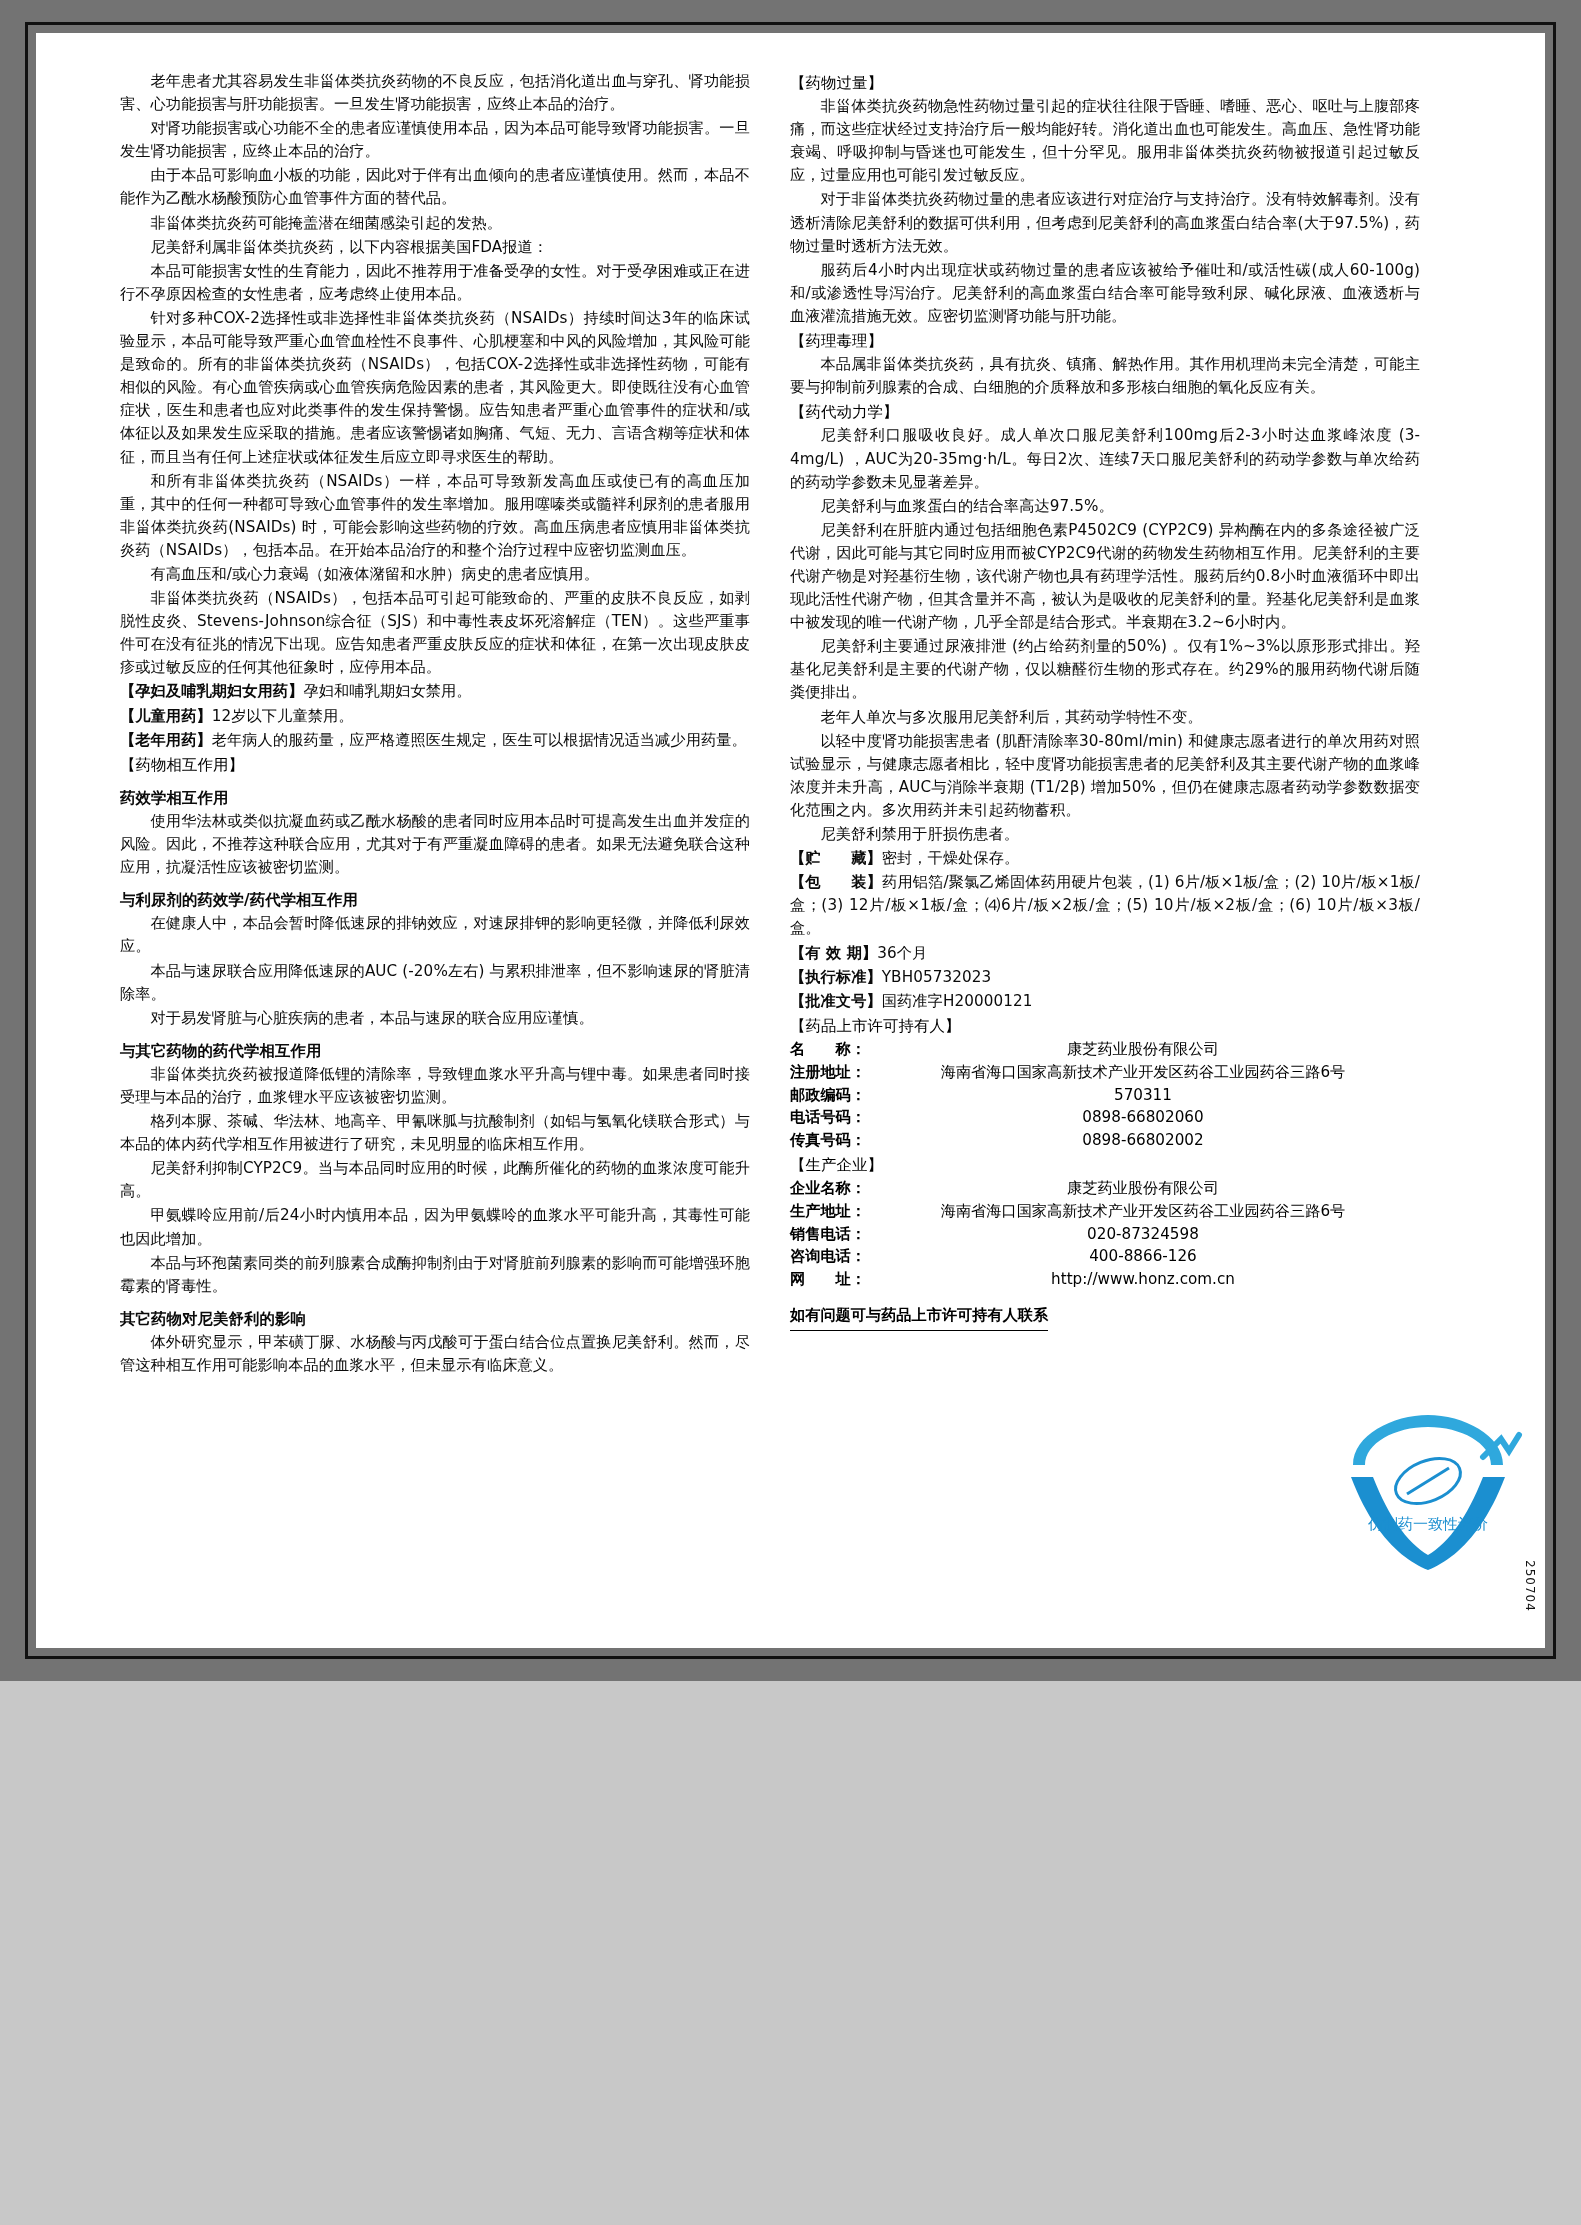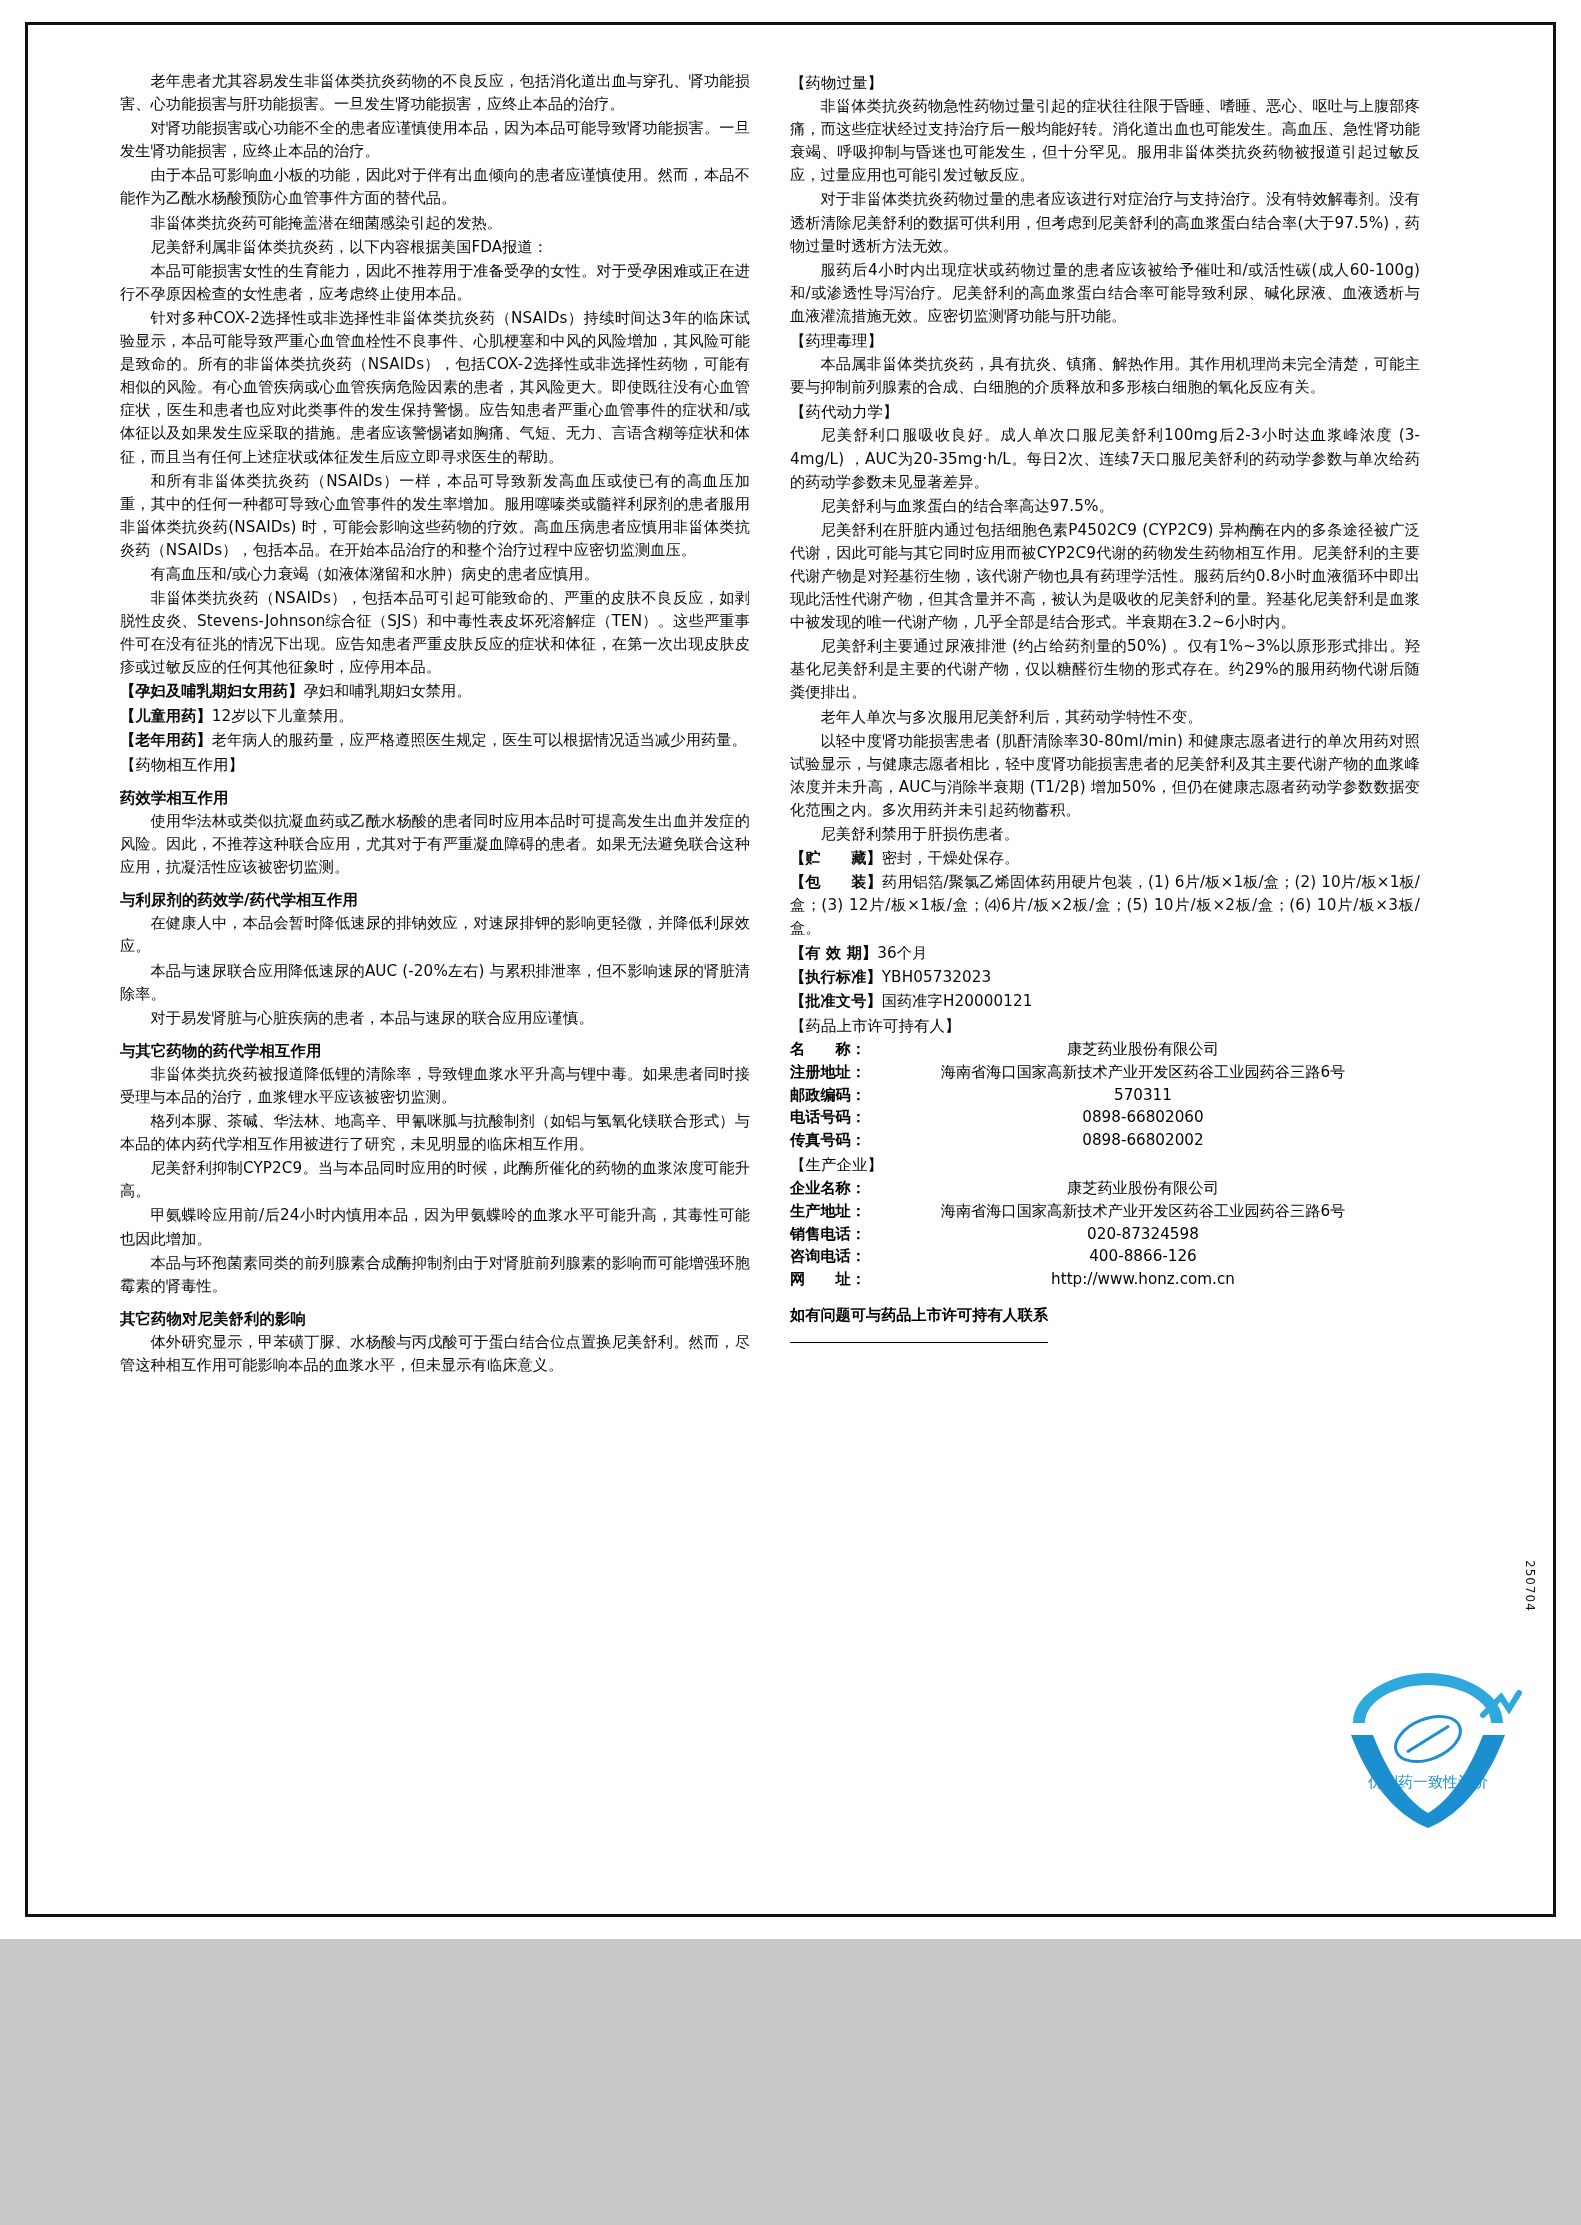--- a/index.html
+++ b/index.html
@@ -1,20 +1,20 @@
 <!DOCTYPE html>
 <html><head>
 <meta charset="utf-8">
 <style>
   html,body{margin:0;padding:0;background:#c8c8c8;}
   body{font-family:"DejaVu Sans","Liberation Sans",sans-serif;}
   .page{
     position:relative;
-    width:1581px;height:1939px;
-    background:#ffffff;
+    width:1581px;height:1681px;
+    background:#737373;
     margin:0 auto;
     overflow:hidden;
   }
   .border-outer{
     position:absolute;left:25px;top:22px;right:25px;bottom:22px;
     border:3px solid #111;
   }
   .sheet{
     position:absolute;left:36px;top:33px;right:36px;bottom:33px;
     background:#fff;
@@ -51,21 +51,21 @@
     font-size:15.2px;line-height:1.5;margin:0;
     display:flex;
     text-align:center;
   }
   .kv .k{font-weight:bold;white-space:pre;}
   .kv .v{flex:1;}
   .footnote{
     font-weight:bold;font-size:15.2px;margin-top:14px;
     display:inline-block;
     border-bottom:1.6px solid #000;
-    padding-bottom:16px;
+    padding-bottom:4px;
   }
   .sidecode{
     position:absolute;
     right:44px;top:1560px;
     font-size:12px;
     color:#111;
     writing-mode:vertical-rl;
     letter-spacing:1px;
   }
   

